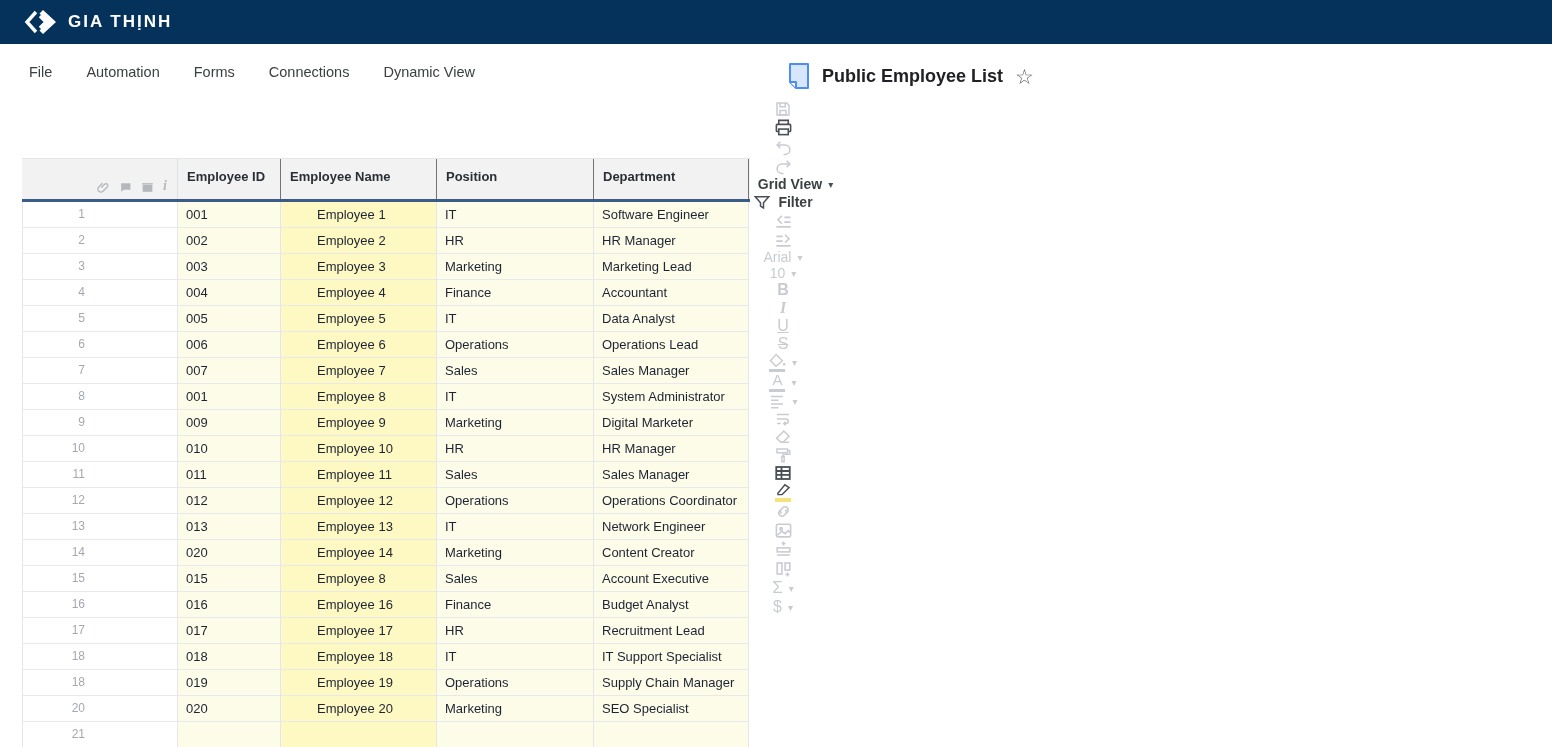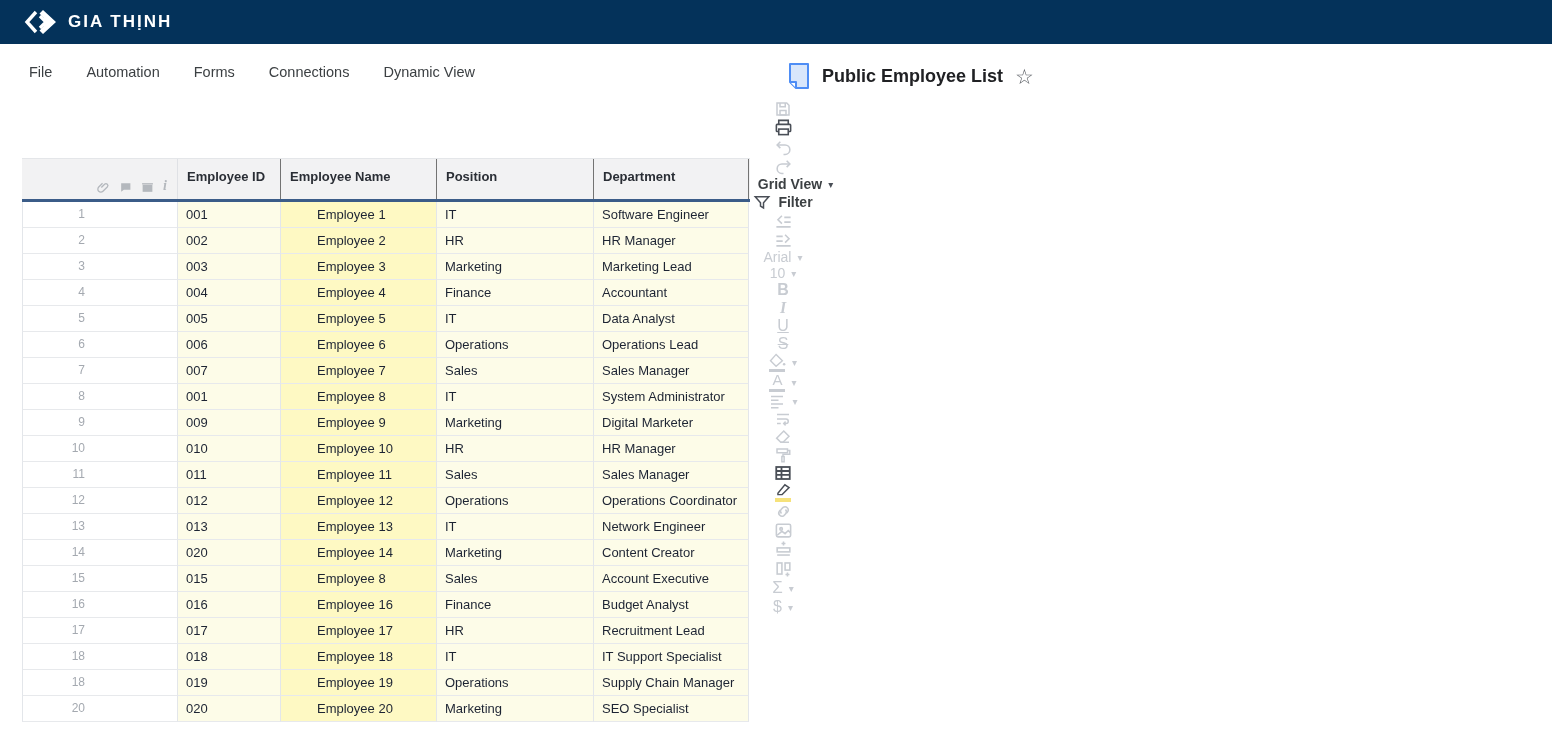--- a/index.html
+++ b/index.html
@@ -441,16 +441,23 @@
           <div class="cell c-dept">Operations</div>
           <div class="cell c-pos">Supply Chain Manager</div>
         </div>
         <div class="trow">
           <div class="cell rn">20</div>
           <div class="cell c-id">020</div>
           <div class="cell c-name">Employee 20</div>
           <div class="cell c-dept">Marketing</div>
           <div class="cell c-pos">SEO Specialist</div>
         </div>
+        <div class="trow">
+          <div class="cell rn">21</div>
+          <div class="cell c-id"></div>
+          <div class="cell c-name"></div>
+          <div class="cell c-dept"></div>
+          <div class="cell c-pos"></div>
+        </div>
       </div>
   </div>
 
 </div>
 
 </body></html>

